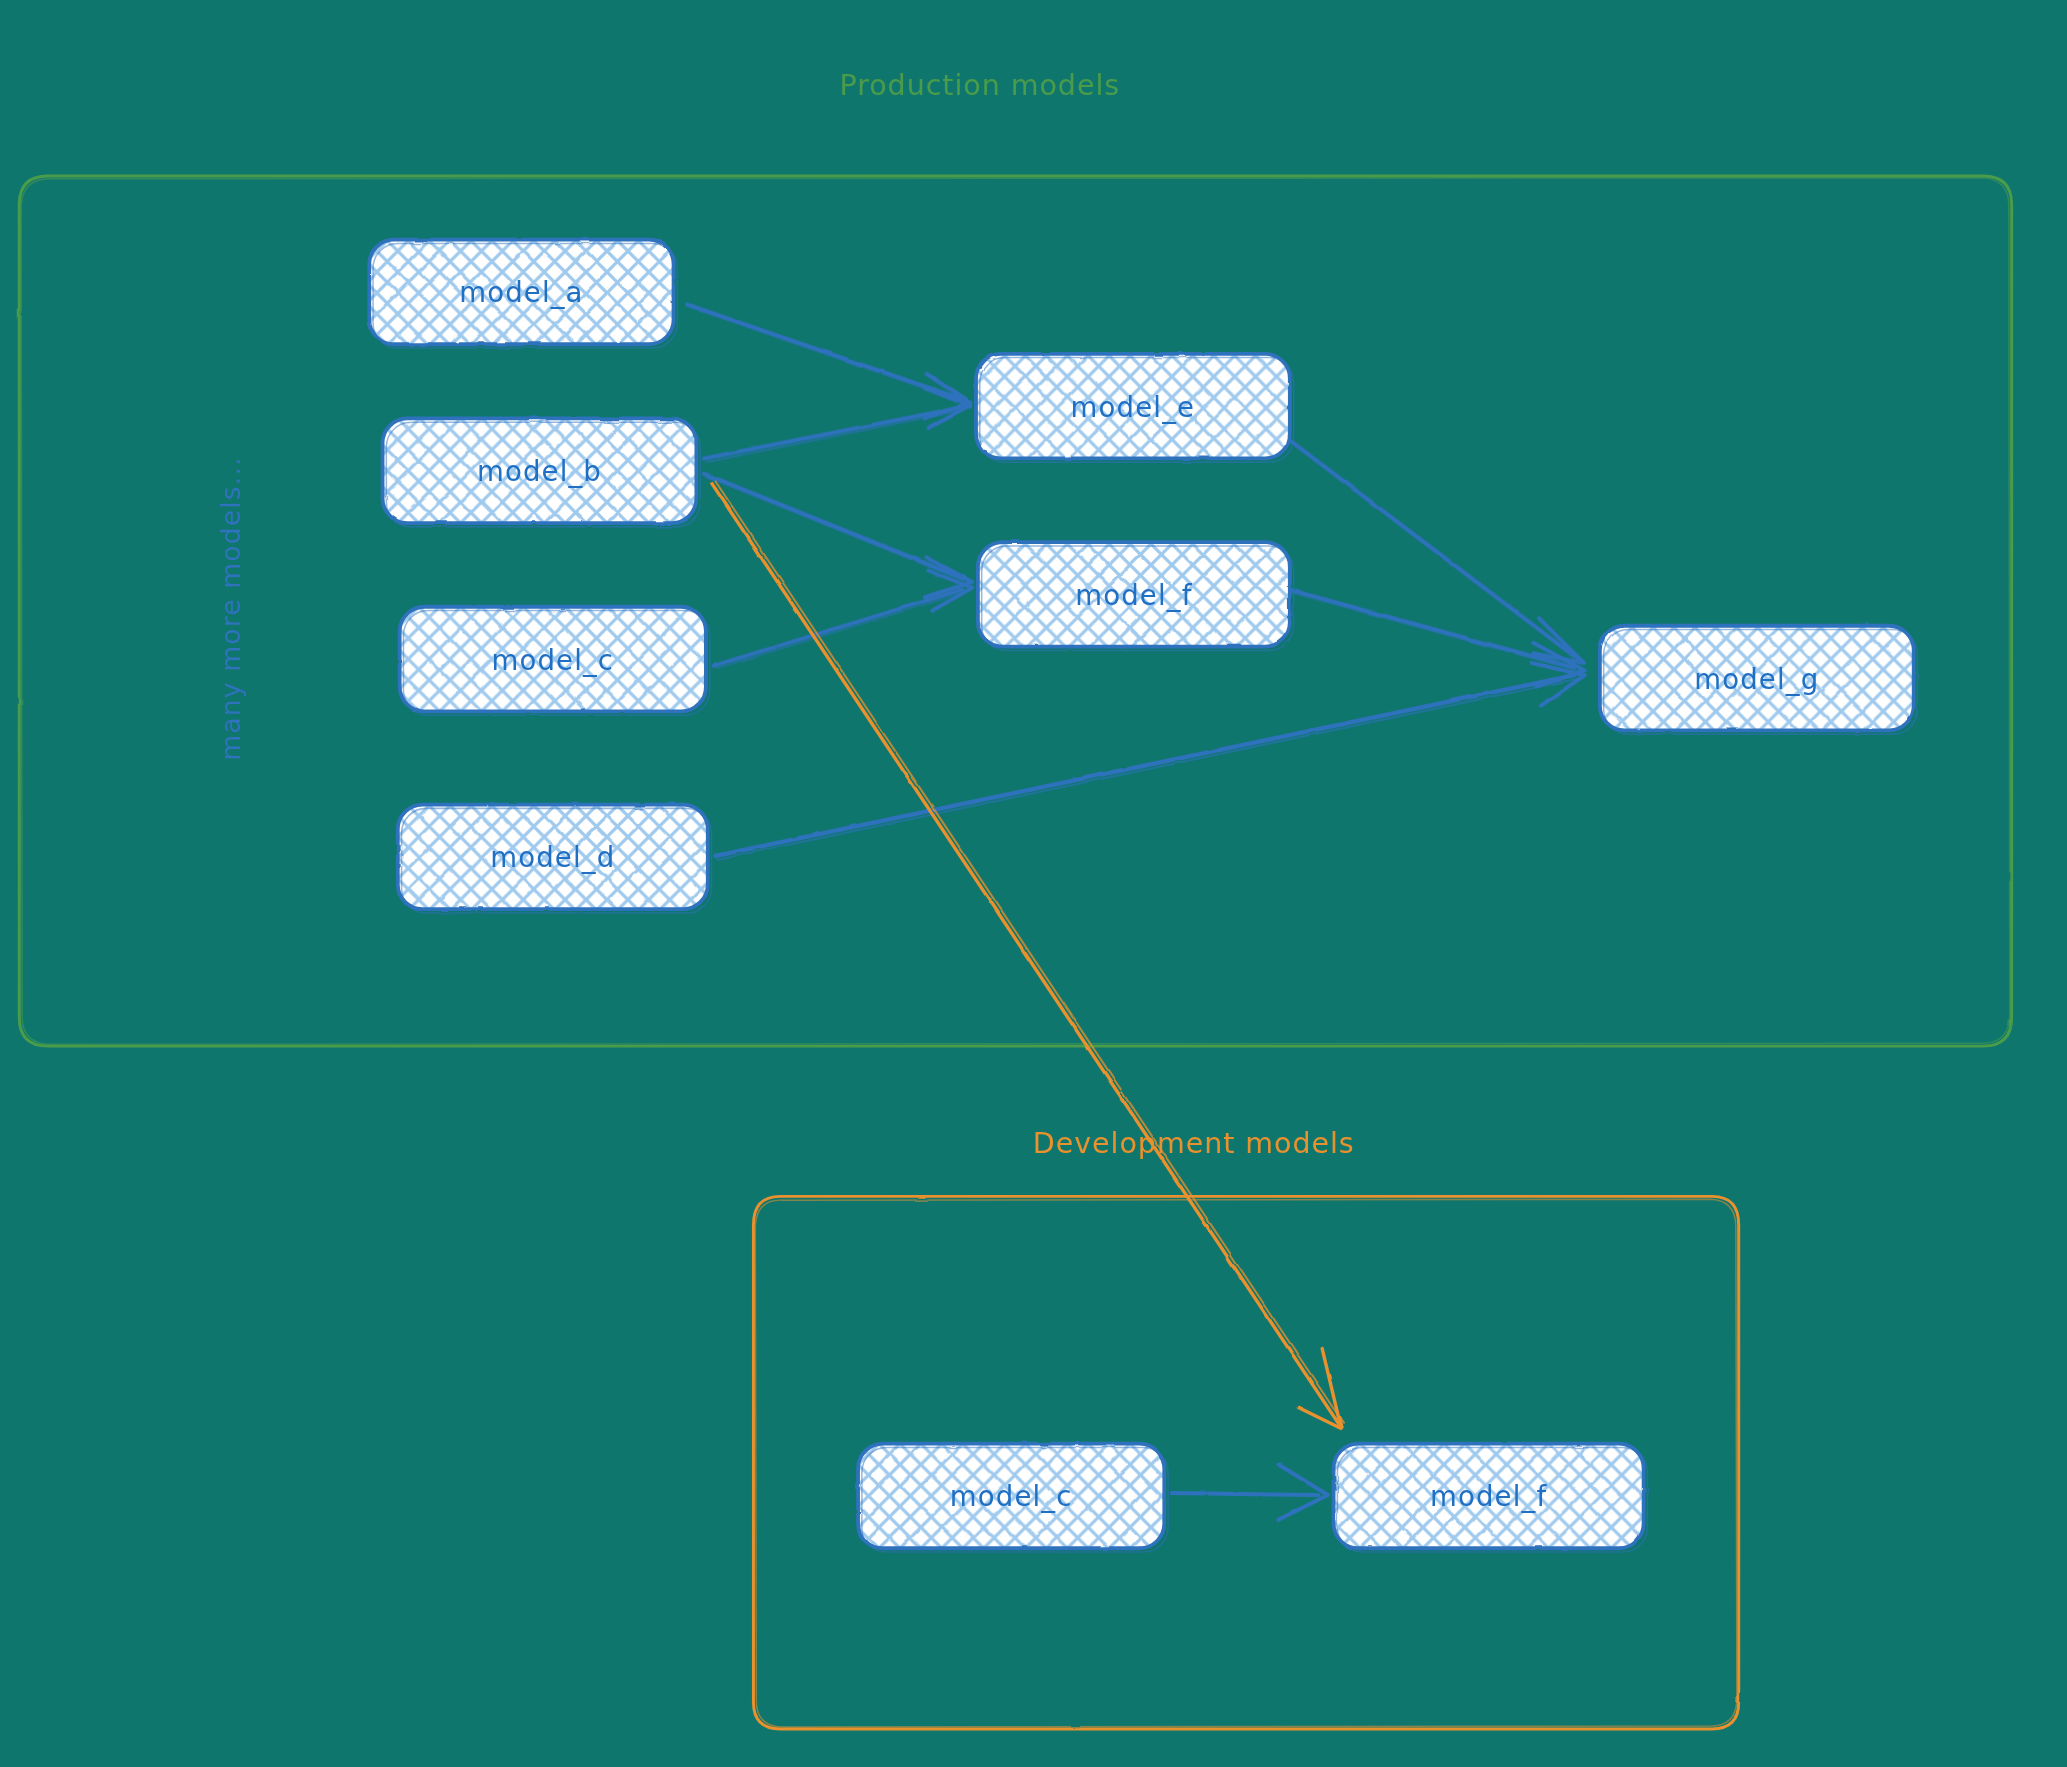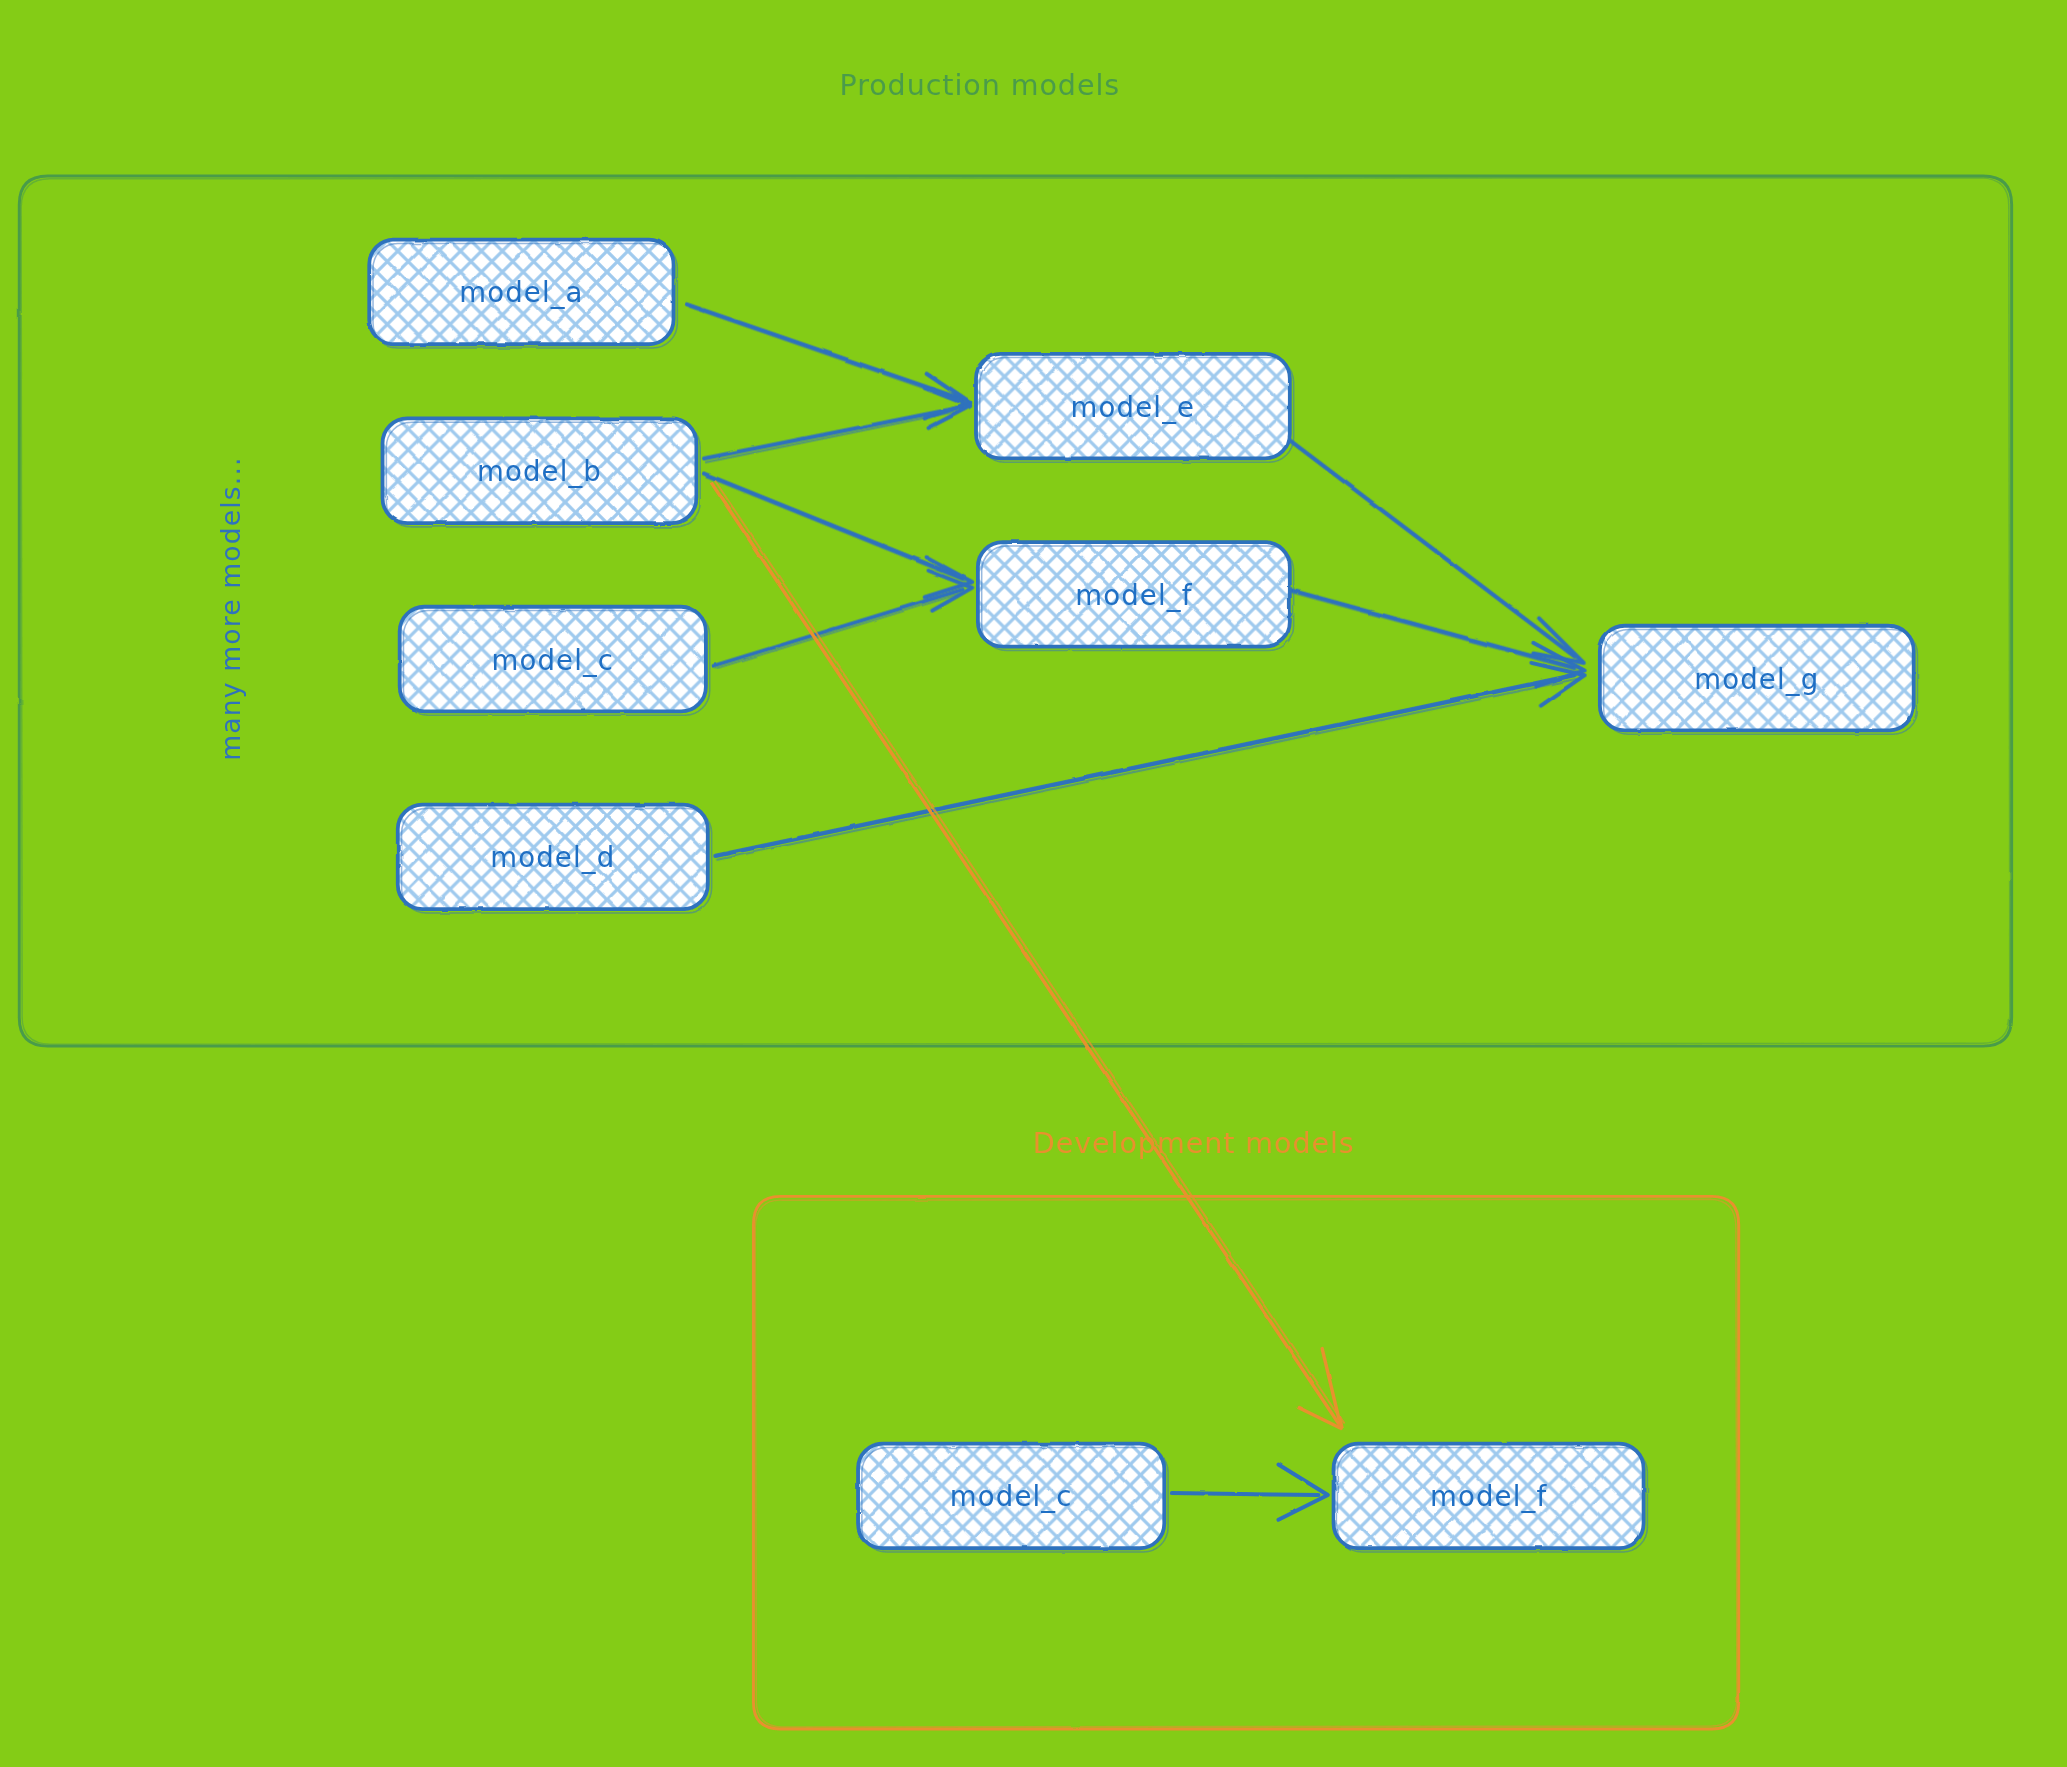--- a/index.html
+++ b/index.html
@@ -7,21 +7,21 @@
     padding: 0;
     background: #ffffff;
   }
   body {
     font-family: "DejaVu Sans", sans-serif;
   }
   #canvas {
     position: relative;
     width: 2068px;
     height: 1767px;
-    background: #84cc16;
+    background: #0f766e;
     overflow: hidden;
   }
   #diagram-svg {
     position: absolute;
     top: 0;
     left: 0;
     width: 2068px;
     height: 1767px;
   }
   .group-title {

